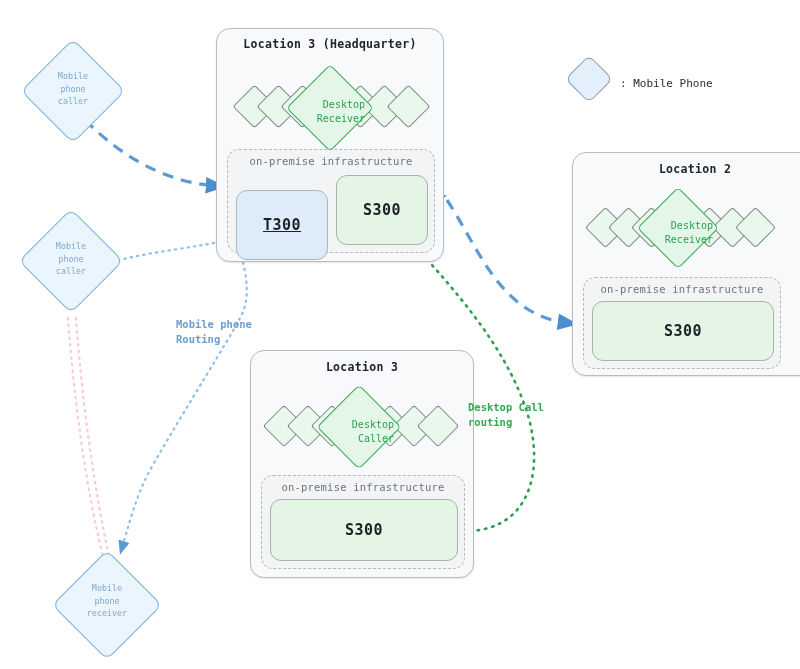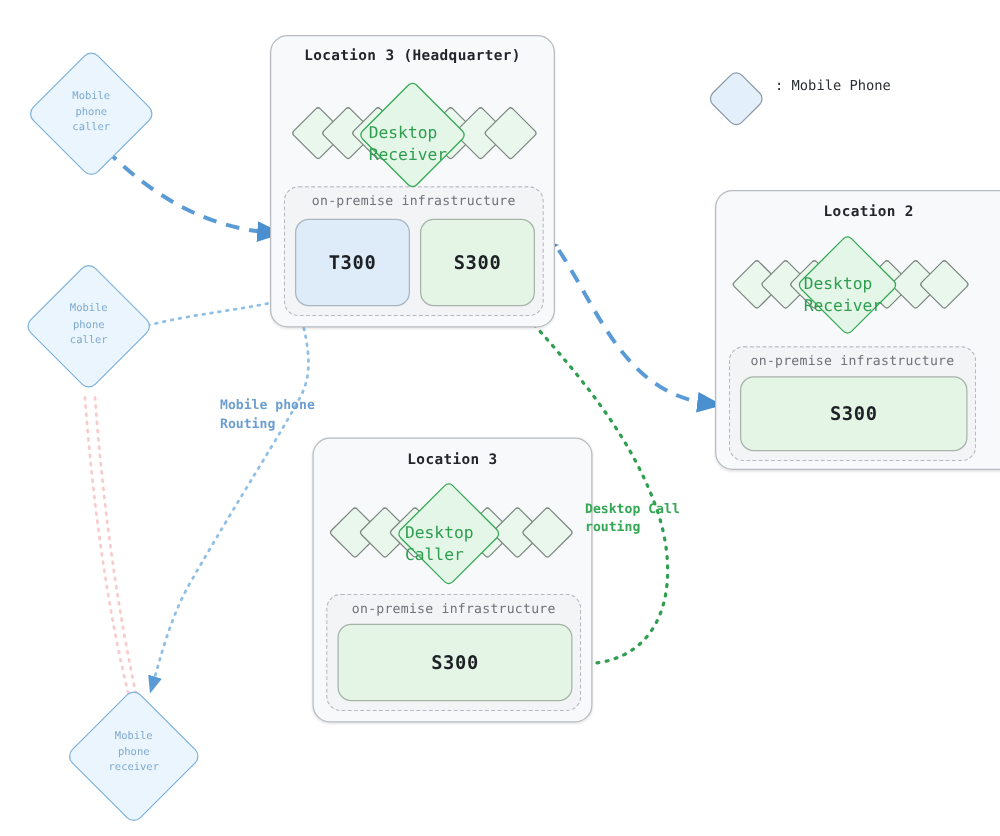--- a/index.html
+++ b/index.html
@@ -87,22 +87,22 @@
     border-radius: 3px;
   }
   .dia.main {
     background: #e3f6e7;
     border: 1.6px solid #34a853;
     border-radius: 5px;
     z-index: 3;
   }
   .dia-label {
     position: absolute;
-    text-align: left;
-    font-size: 13px;
+    text-align: right;
+    font-size: 10px;
     line-height: 1.35;
     color: #2f9e4f;
     z-index: 4;
     white-space: pre-line;
   }
 
   
   .mobile {
     position: absolute;
     box-sizing: border-box;
@@ -184,41 +184,41 @@
     <path d="M 112,262 C 155,250 200,248 234,238" fill="none" stroke="#8fbfe4" stroke-width="2.2" stroke-dasharray="1.4 5" stroke-linecap="round" marker-end="url(#ah-blue-lt)"></path>
 
     <path d="M 240,250 C 248,280 250,300 240,318 C 226,345 190,400 150,470 C 135,498 128,528 122,548" fill="none" stroke="#8fbfe4" stroke-width="2.2" stroke-dasharray="1.4 5" stroke-linecap="round" marker-end="url(#ah-blue-lt)"></path>
 
     <path d="M 68,318 C 74,400 86,490 104,560" fill="none" stroke="#f8cccc" stroke-width="2.2" stroke-dasharray="1.6 5" stroke-linecap="round"></path>
     <path d="M 76,318 C 82,400 94,490 110,560" fill="none" stroke="#f8cccc" stroke-width="2.2" stroke-dasharray="1.6 5" stroke-linecap="round"></path>
   </svg>
 
   <div class="legend-row" style="left:566px; top:53px; width:230px; height:54px;">
     <div class="legend-dia mobilep" style="left:6px; top:9px; width:34px; height:34px;"></div>
-    <div class="legend-text" style="left:54px; top:9px;">: Mobile Phone</div>
+    <div class="legend-text" style="left:54px; top:24px;">: Mobile Phone</div>
   </div>
 
   <div class="location" style="left:216px; top:28px; width:228px; height:234px;">
     <div class="location-title" style="top:8px;">Location 3 (Headquarter)</div>
 
     <div class="cluster" style="left:16px; top:32px; width:196px; height:92px;">
       <div class="dia" style="left:6px;  top:30px; width:31px; height:31px;"></div>
       <div class="dia" style="left:30px; top:30px; width:31px; height:31px;"></div>
       <div class="dia" style="left:54px; top:30px; width:31px; height:31px;"></div>
       <div class="dia" style="left:112px;top:30px; width:31px; height:31px;"></div>
       <div class="dia" style="left:136px;top:30px; width:31px; height:31px;"></div>
       <div class="dia" style="left:160px;top:30px; width:31px; height:31px;"></div>
       <div class="dia main" style="left:66px; top:16px; width:62px; height:62px;"></div>
       <div class="dia-label" style="left:62px; top:37px; width:70px;">Desktop
 Receiver</div>
     </div>
 
     <div class="onprem" style="left:10px; top:120px; width:208px; height:104px;">
       <div class="onprem-title">on-premise infrastructure</div>
-      <div class="node blue" style="left:8px; top:25px; width:92px; height:70px;">T300</div>
+      <div class="node blue" style="left:8px; top:40px; width:92px; height:70px;text-decoration:underline;">T300</div>
       <div class="node green" style="left:108px; top:25px; width:92px; height:70px;">S300</div>
     </div>
   </div>
 
   <div class="location" style="left:572px; top:152px; width:246px; height:224px;">
     <div class="location-title" style="top:9px;">Location 2</div>
 
     <div class="cluster" style="left:14px; top:32px; width:190px; height:86px;">
       <div class="dia" style="left:4px;  top:28px; width:29px; height:29px;"></div>
       <div class="dia" style="left:27px; top:28px; width:29px; height:29px;"></div>

